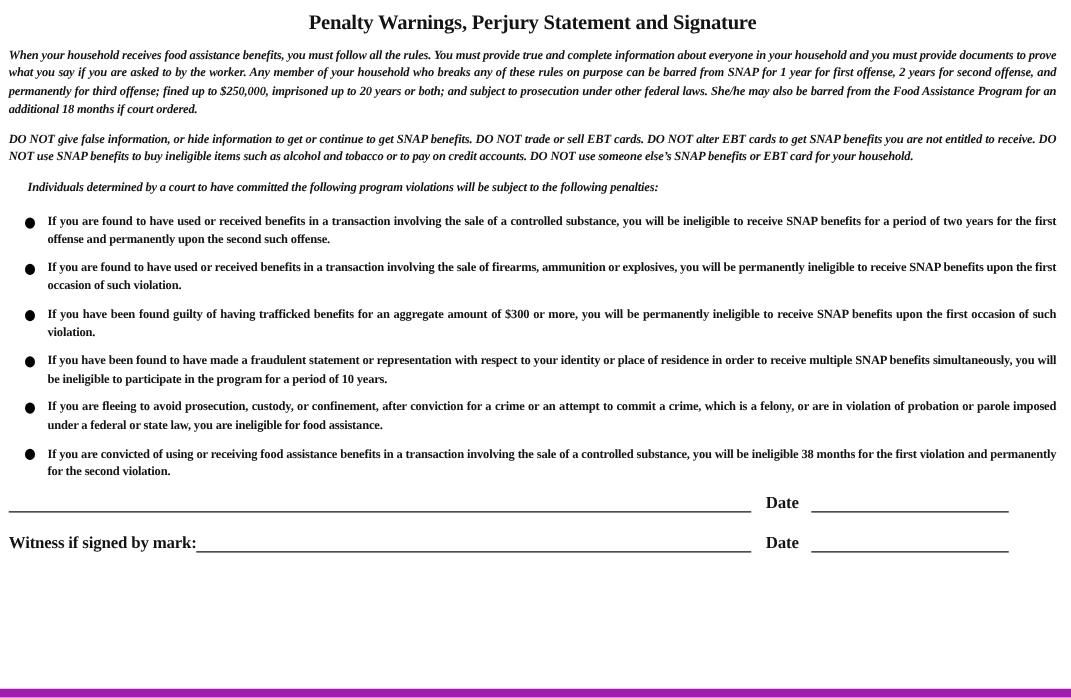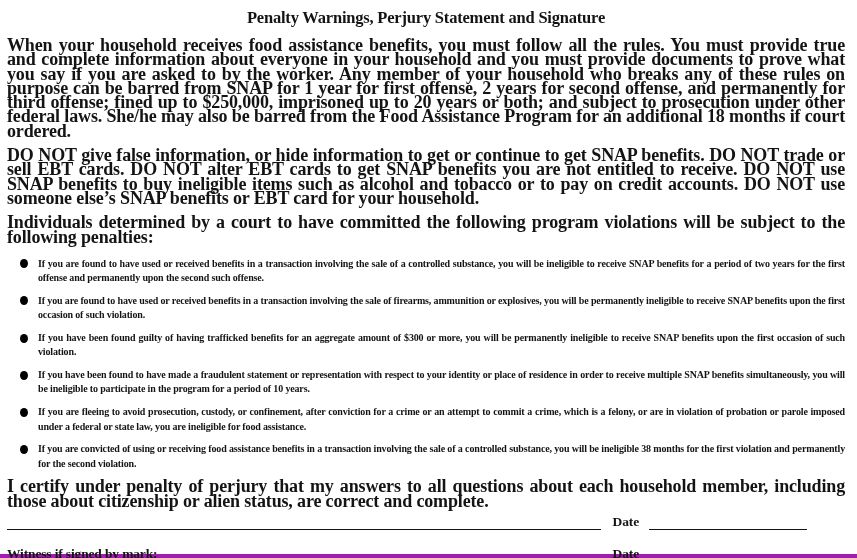--- a/index.html
+++ b/index.html
@@ -10,37 +10,38 @@
     font-family: "Liberation Serif", serif;
     font-weight: bold;
     color: #141414;
     overflow: hidden;
   }
   .page {
     width: 857px;
     height: 558px;
     padding: 6px 12px 0 7px;
     position: relative;
-    border-bottom: 4px solid #a21caf;
+    border-bottom: 7px solid #a21caf;
   }
   .doc-title {
     text-align: center;
     font-size: 16.5px;
     line-height: 20px;
     margin: 2px 0 10px 0;
     letter-spacing: -0.2px;
   }
   .body-par {
-    font-size: 18px;
+    font-size: 10px;
     line-height: 14.3px;
     text-align: justify;
     letter-spacing: -0.15px;
     margin-bottom: 10px;
+    font-style: italic;
   }
-  .lead-par { margin-bottom: 13px; }
+  .lead-par { margin-bottom: 13px; margin-left: 15px; }
   .bullet-list {
     list-style: none;
     margin: 0 0 7px 0;
   }
   .bullet-item {
     position: relative;
     padding-left: 31px;
     margin-bottom: 8.5px;
     font-size: 10px;
     line-height: 14.3px;
@@ -117,21 +118,20 @@
     <li class="bullet-item">
       <span class="bullet-dot"></span>
       <span>If you are fleeing to avoid prosecution, custody, or confinement, after conviction for a crime or an attempt to commit a crime, which is a felony, or are in violation of probation or parole imposed under a federal or state law, you are ineligible for food assistance.</span>
     </li>
     <li class="bullet-item">
       <span class="bullet-dot"></span>
       <span>If you are convicted of using or receiving food assistance benefits in a transaction involving the sale of a controlled substance, you will be ineligible 38 months for the first violation and permanently for the second violation.</span>
     </li>
   </ul>
 
-  <p class="body-par certify-par">I certify under penalty of perjury that my answers to all questions about each household member, including those about citizenship or alien status, are correct and complete.</p>
 
   <div class="sig-row sig-row-1">
     <span class="sig-line"></span>
     <span class="date-label">Date</span>
     <span class="date-line"></span>
   </div>
 
   <div class="sig-row sig-row-2">
     <span class="sig-label">Witness if signed by mark:</span>
     <span class="sig-line"></span>

